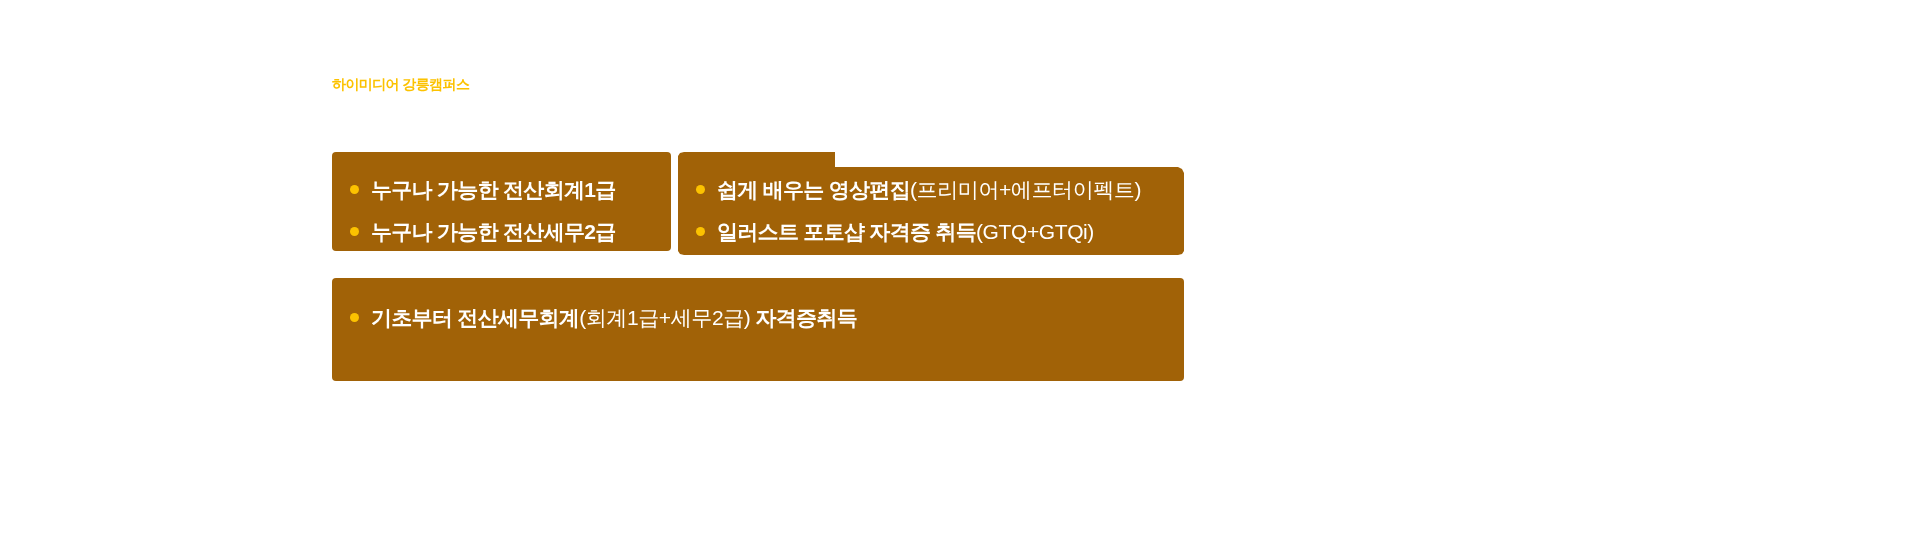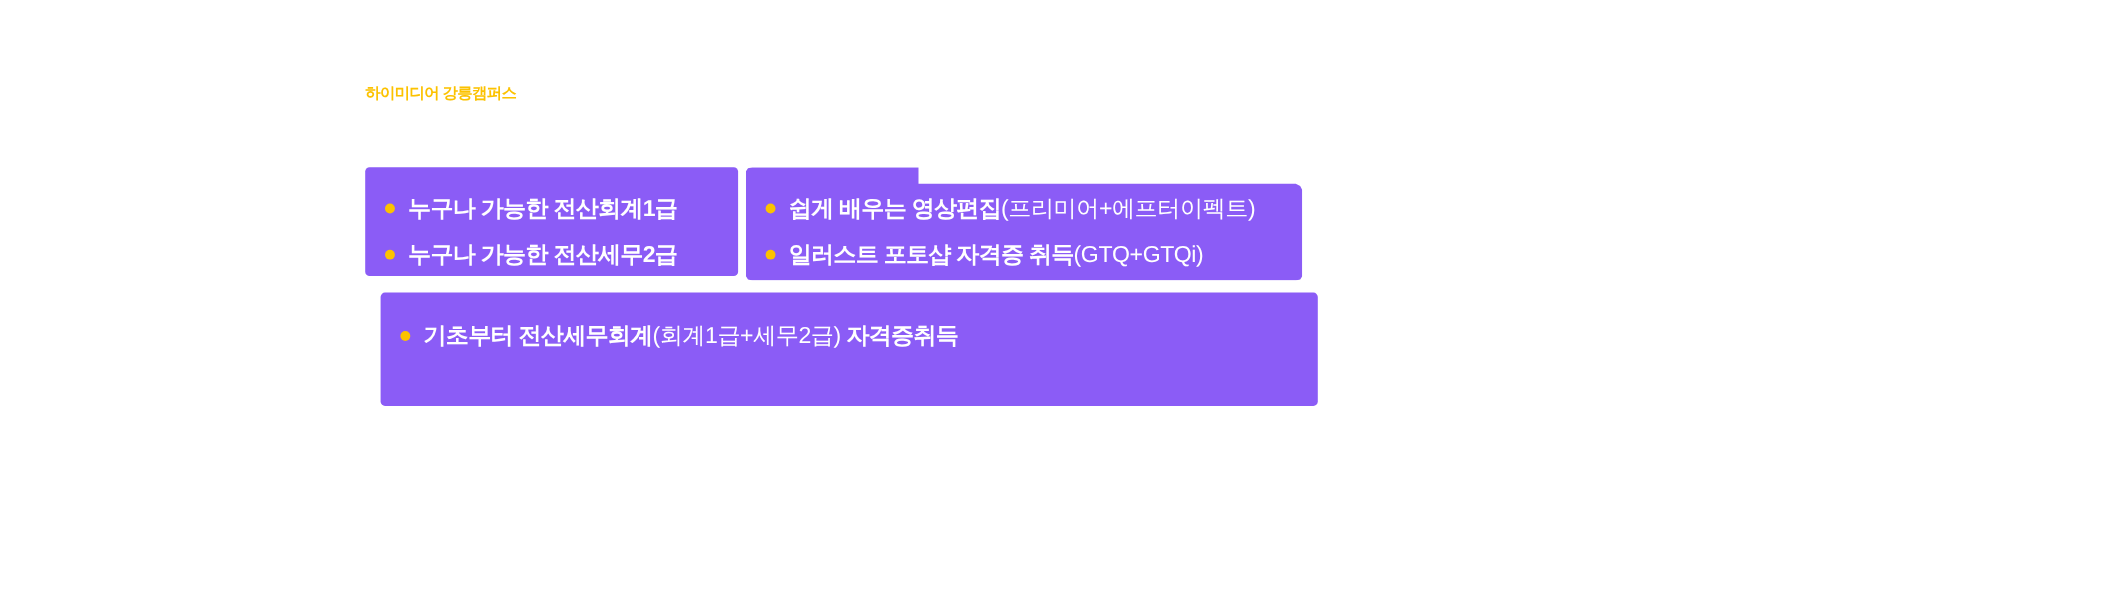--- a/index.html
+++ b/index.html
@@ -29,21 +29,21 @@
     font-size: 14px;
     font-weight: 700;
     letter-spacing: -0.6px;
     color: #fcc200;
     white-space: nowrap;
   }
 
   
   .panel {
     position: absolute;
-    background: #8b5cf6;
+    background: #a16207;
     border-radius: 4px;
     box-sizing: border-box;
     text-align: center;
   }
 
   .panel-left {
     left: 332px;
     top: 152px;
     width: 339px;
     height: 99px;
@@ -67,25 +67,24 @@
     clip-path: polygon(
         0 4px, 2px 1px, 6px 0,
         157px 0, 157px 15px,
         500px 15px, 504px 17px, 506px 21px,
         506px 99px, 504px 102px, 500px 103px,
         6px 103px, 2px 102px, 0 99px);
   }
 
   .panel-bottom {
     left: 332px;
-    top: 266px;
+    top: 278px;
     width: 852px;
     height: 103px;
     padding: 18px 0 0 18px;
-    margin-left: 14px;
   }
 
   
   .row {
     display: flex;
     align-items: center;
     height: 42px;
     white-space: nowrap;
   }
 

